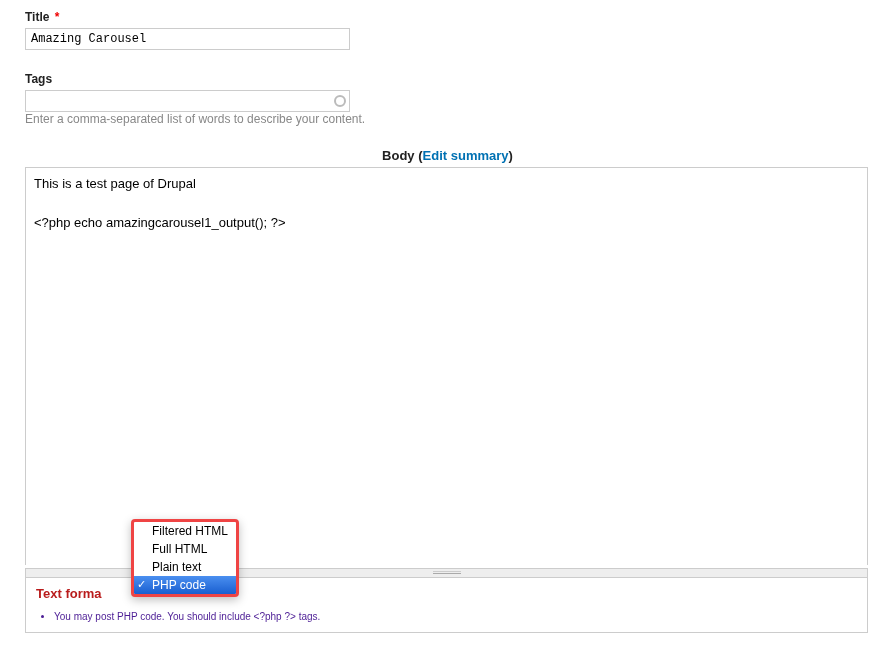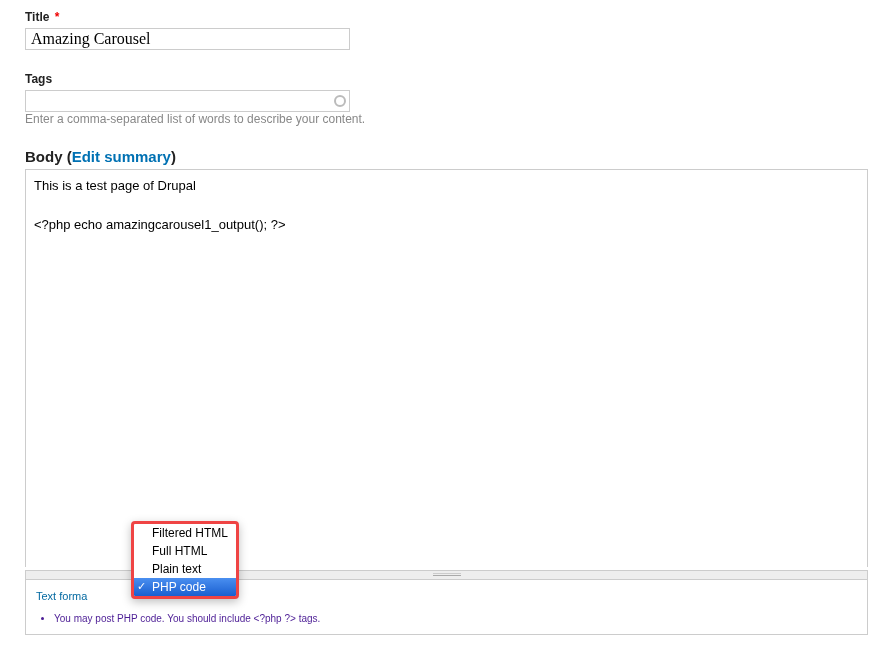--- a/index.html
+++ b/index.html
@@ -27,22 +27,22 @@
     }
     .required-star {
       color: #e00;
       margin-left: 2px;
     }
     .title-input {
       width: 325px;
       height: 22px;
       border: 1px solid #ccc;
       padding: 2px 5px;
-      font-size: 16px;
-      font-family: Liberation Serif, serif;
+      font-size: 12px;
+      font-family: Liberation Mono, monospace;
     }
     .tags-wrap {
       position: relative;
       width: 325px;
     }
     .tags-input {
       width: 325px;
       height: 22px;
       border: 1px solid #ccc;
       padding: 2px 5px;
@@ -59,23 +59,24 @@
       border: 2px solid #bbb;
       border-radius: 50%;
     }
     .hint-text {
       color: #888;
       font-size: 12px;
       margin-top: 0;
     }
     .body-label-row {
       font-weight: bold;
-      font-size: 15px;
+      font-size: 13px;
       color: #222;
       margin-bottom: 4px;
+      text-align: center;
     }
     .edit-summary-link {
       color: #0071B3;
       text-decoration: none;
       font-weight: bold;
     }
     .body-textarea {
       width: 843px;
       height: 398px;
       border: 1px solid #ccc;
@@ -109,23 +110,23 @@
       );
     }
     .text-format-section {
       width: 843px;
       border: 1px solid #ccc;
       border-top: none;
       padding: 8px 10px 10px;
       position: relative;
     }
     .text-format-label {
-      font-weight: normal;
-      font-size: 11px;
-      color: #0369a1;
+      font-weight: bold;
+      font-size: 13px;
+      color: #b91c1c;
     }
     .select-menu {
       position: absolute;
       left: 105px;
       top: -59px;
       width: 108px;
       background: #fff;
       border: 3px solid #ef4444;
       border-radius: 4px;
       box-shadow: 0 3px 10px rgba(0,0,0,0.25);

